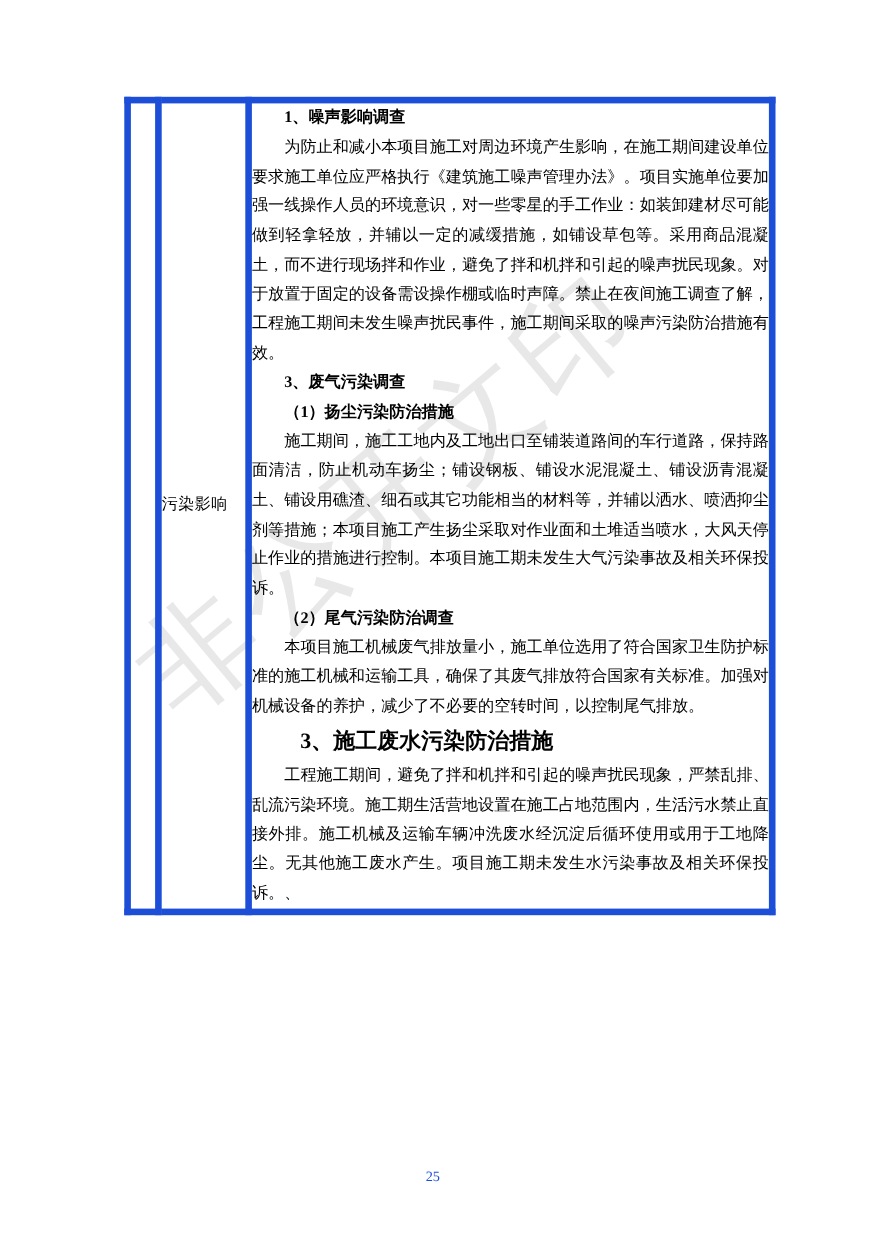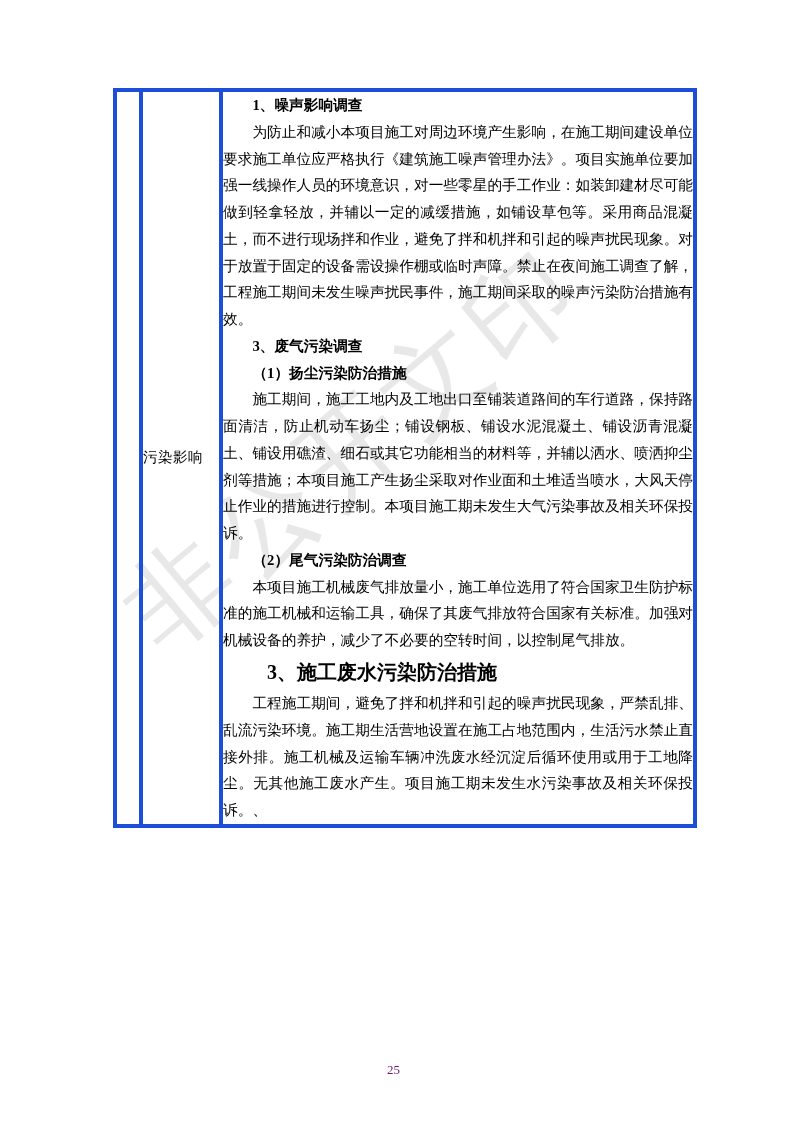--- a/index.html
+++ b/index.html
@@ -47,21 +47,21 @@
   
   .doc-table {
     position: absolute;
     left: 113px;
     top: 88px;
     width: 568px;
     border-collapse: collapse;
     table-layout: fixed;
   }
   .doc-table td {
-    border: 4px solid #1d4ed8;
+    border: 6px solid #1d4ed8;
     vertical-align: middle;
     padding: 0;
   }
   .col-a { width: 22px; }
   .col-b { width: 76px; }
   .col-c { width: 470px; }
 
   .cell-label {
     text-align: left;
     font-size: 14.5px;
@@ -94,21 +94,21 @@
   }
 
   .page-number {
     position: absolute;
     left: 0;
     top: 1062px;
     width: 787px;
     text-align: center;
     font-size: 13px;
     font-family: "Liberation Serif", "DejaVu Serif", serif;
-    color: #701a75;
+    color: #1d4ed8;
   }
 </style>
 </head>
 <body>
 
 <div class="page">
 
   <div class="watermark">非公开文印</div>
 
   <table class="doc-table">

